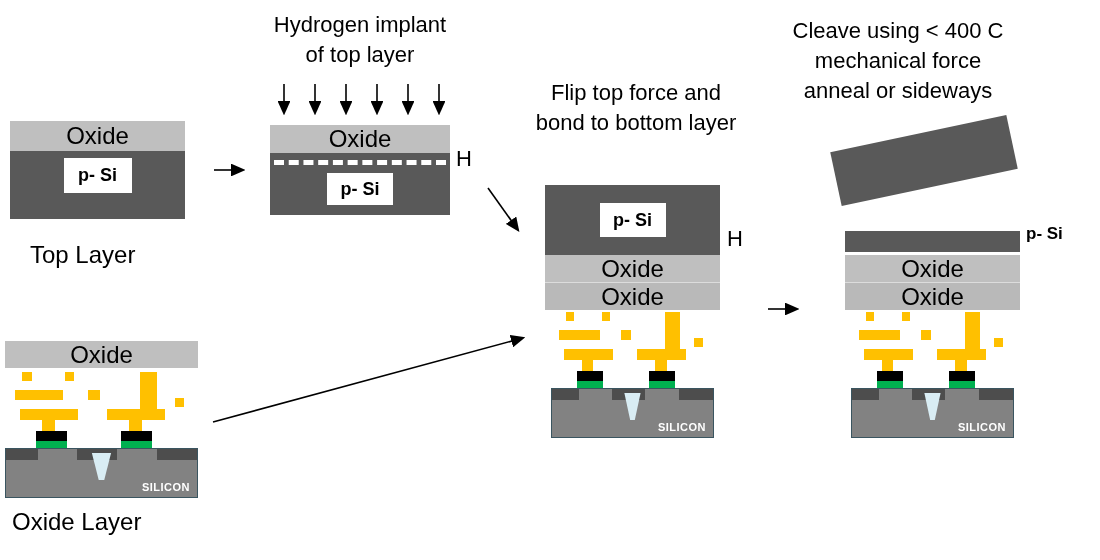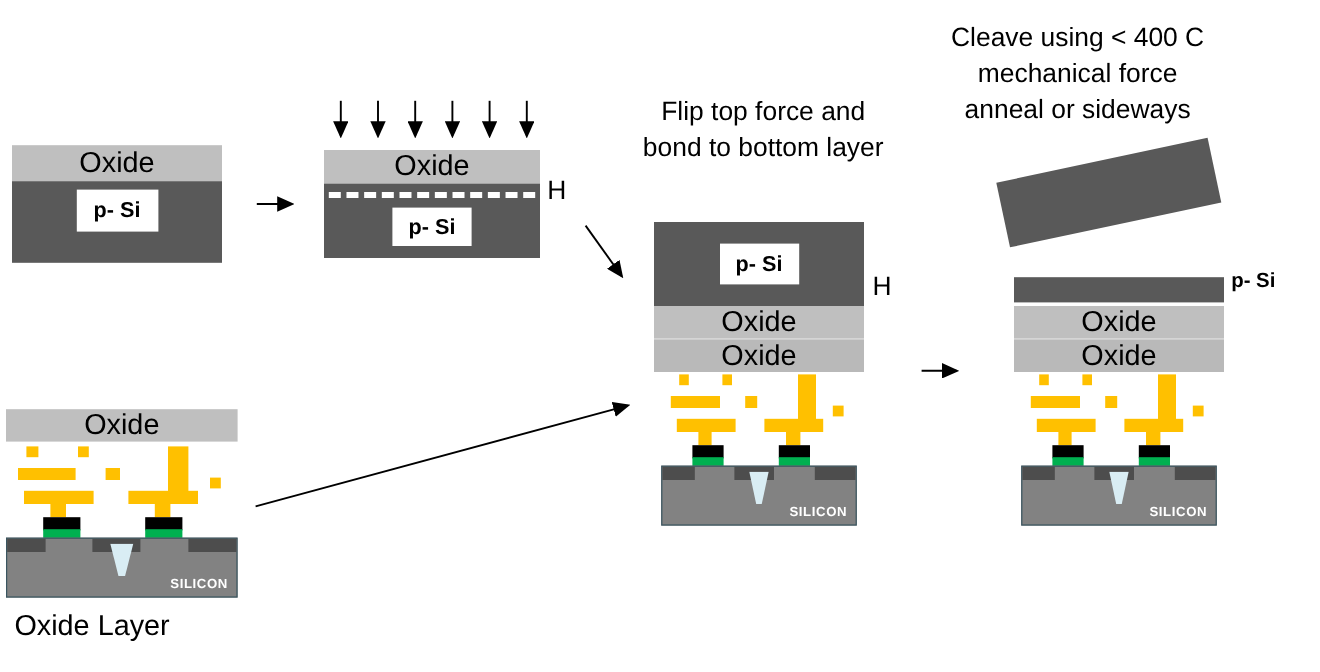--- a/index.html
+++ b/index.html
@@ -35,21 +35,26 @@
   <div class="abs" style="left:10px;top:121px;width:175px">
     <div class="band oxide" style="height:30px">
       <span>Oxide</span>
     </div>
     <div class="dark" style="position:relative;height:68px">
       <div class="psi-box" style="top:7px;width:68px;height:35px">
         <span>p- Si</span>
       </div>
     </div>
   </div>
-
+  <div class="caption" style="left:30px;top:241px">Top Layer</div>
+
+  <div class="title" style="left:248px;top:10px;width:224px">
+    <div>Hydrogen implant</div>
+    <div>of top layer</div>
+  </div>
   <div class="abs" style="left:270px;top:125px;width:180px">
     <div class="band oxide" style="height:28px">
       <span>Oxide</span>
     </div>
     <div class="dark" style="position:relative;height:62px">
       <div class="dashed-line"></div>
       <div class="psi-box" style="top:20px;width:66px;height:32px">
         <span>p- Si</span>
       </div>
     </div>

